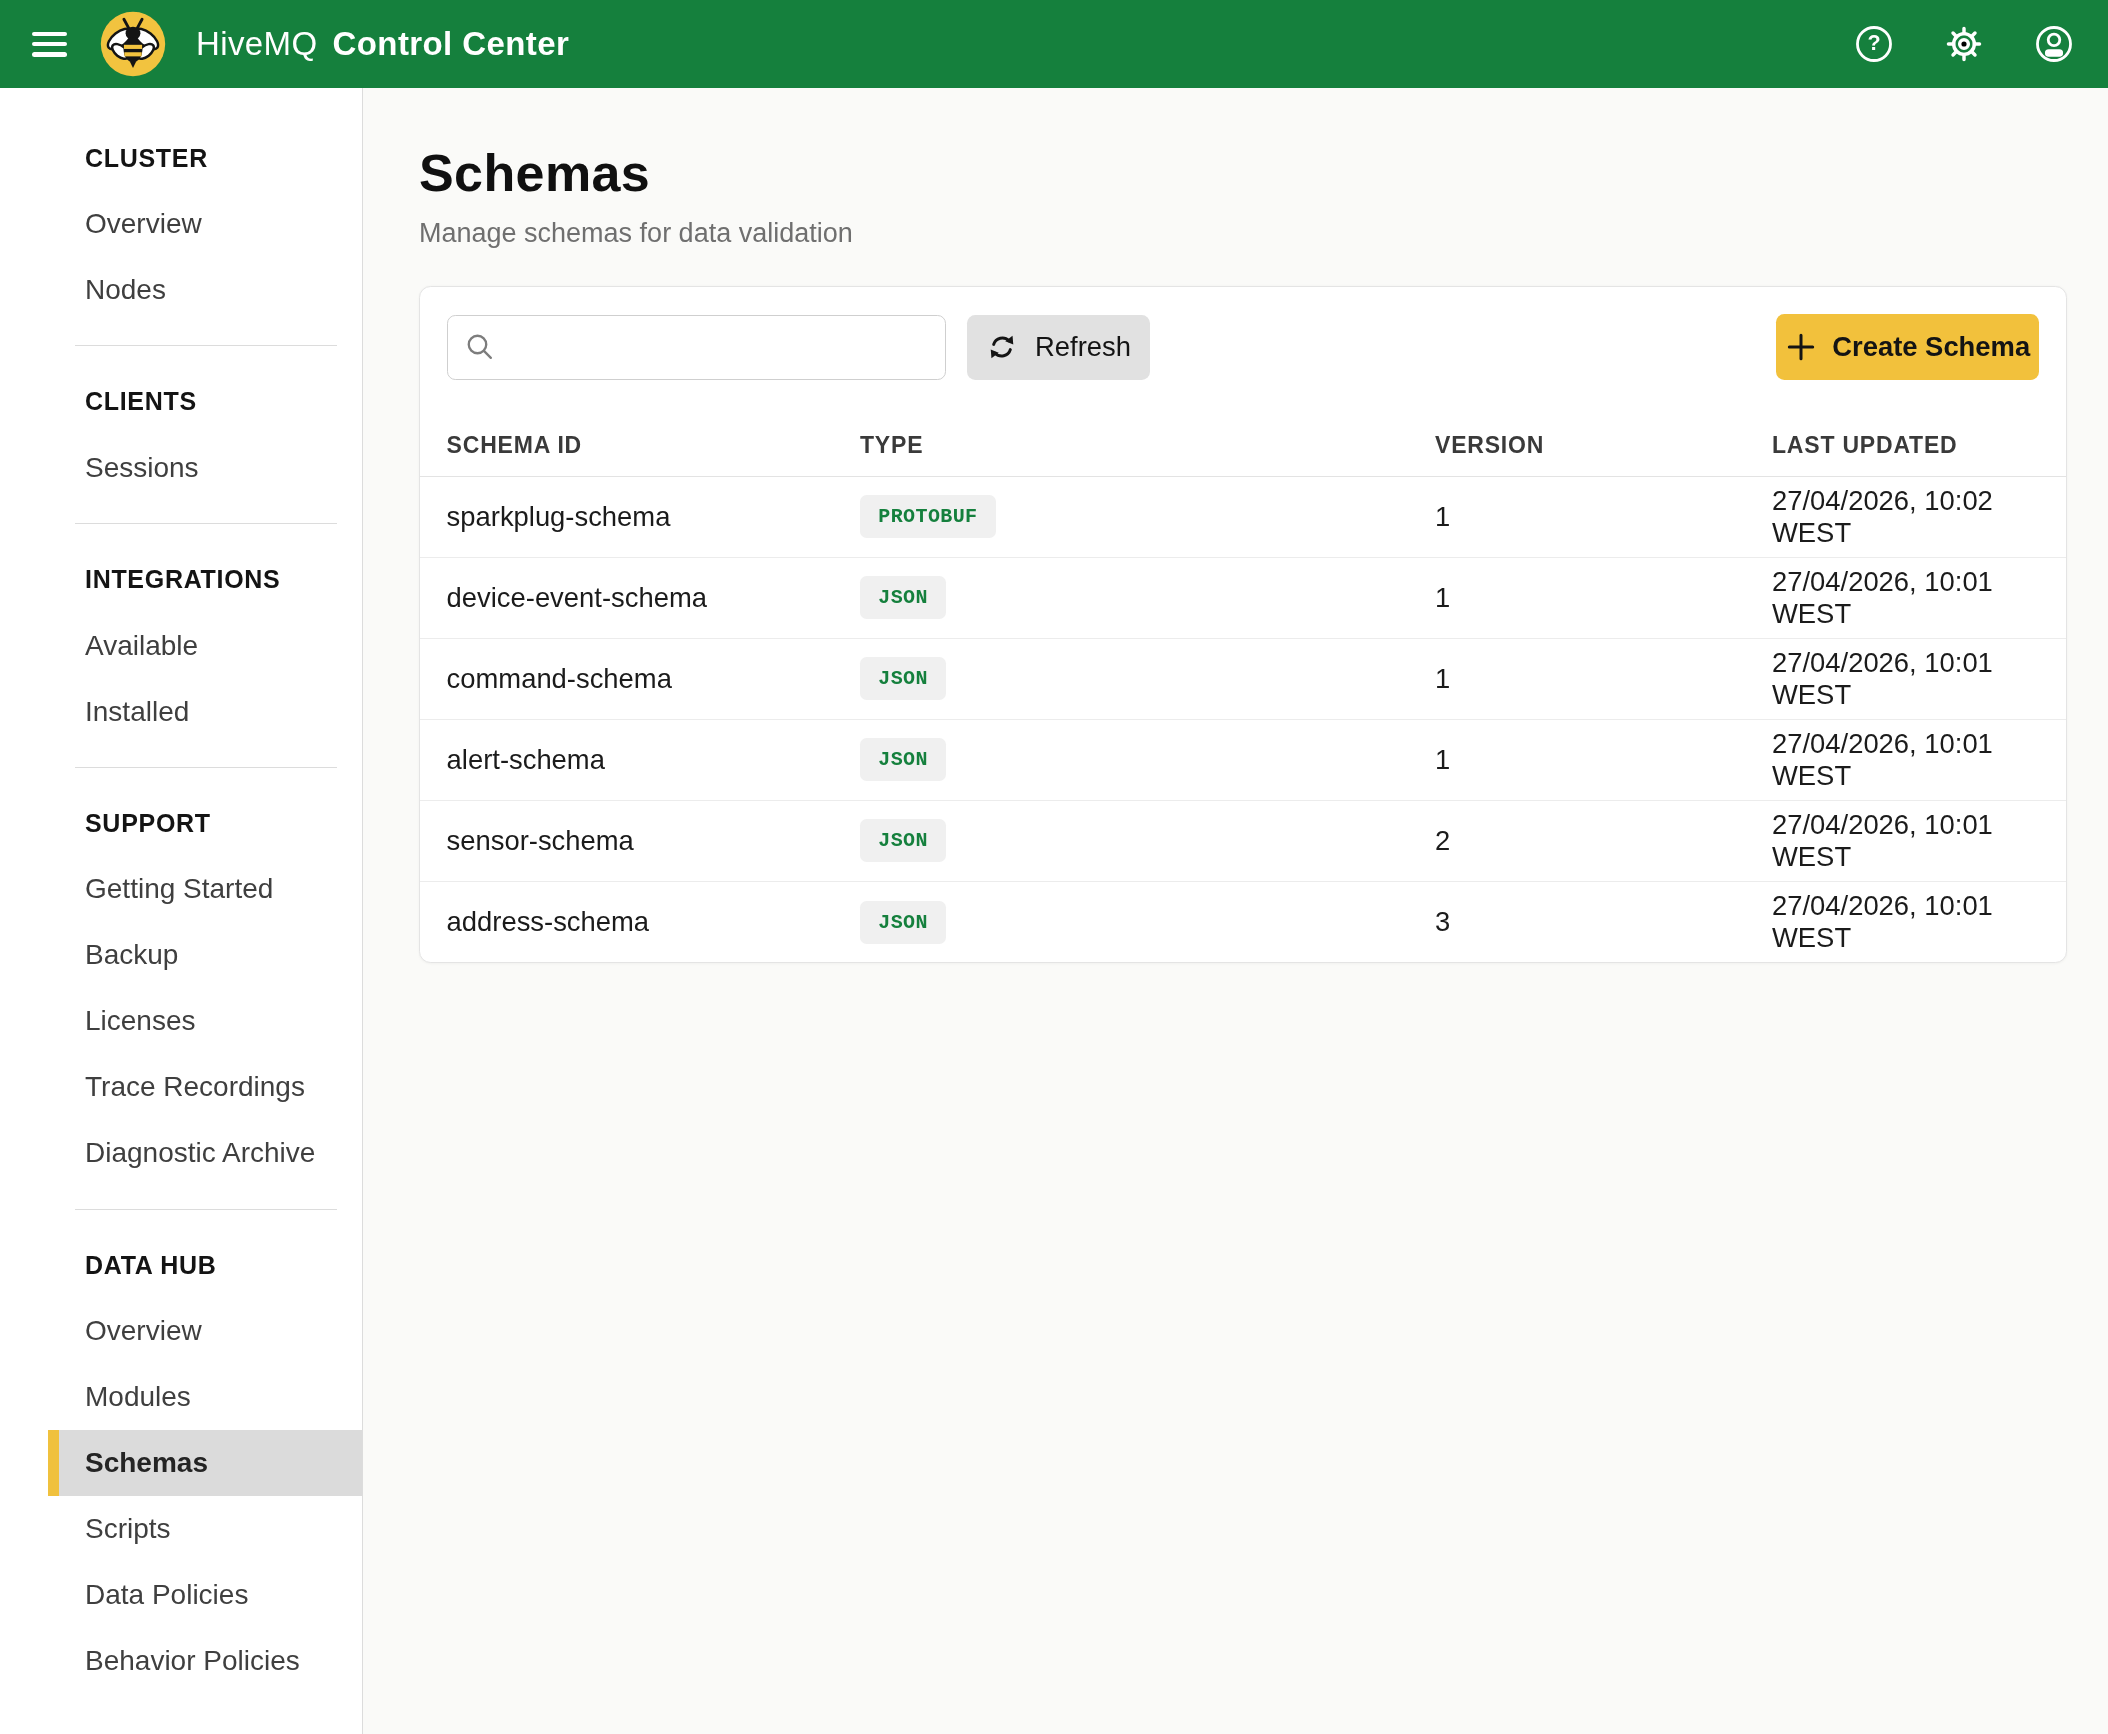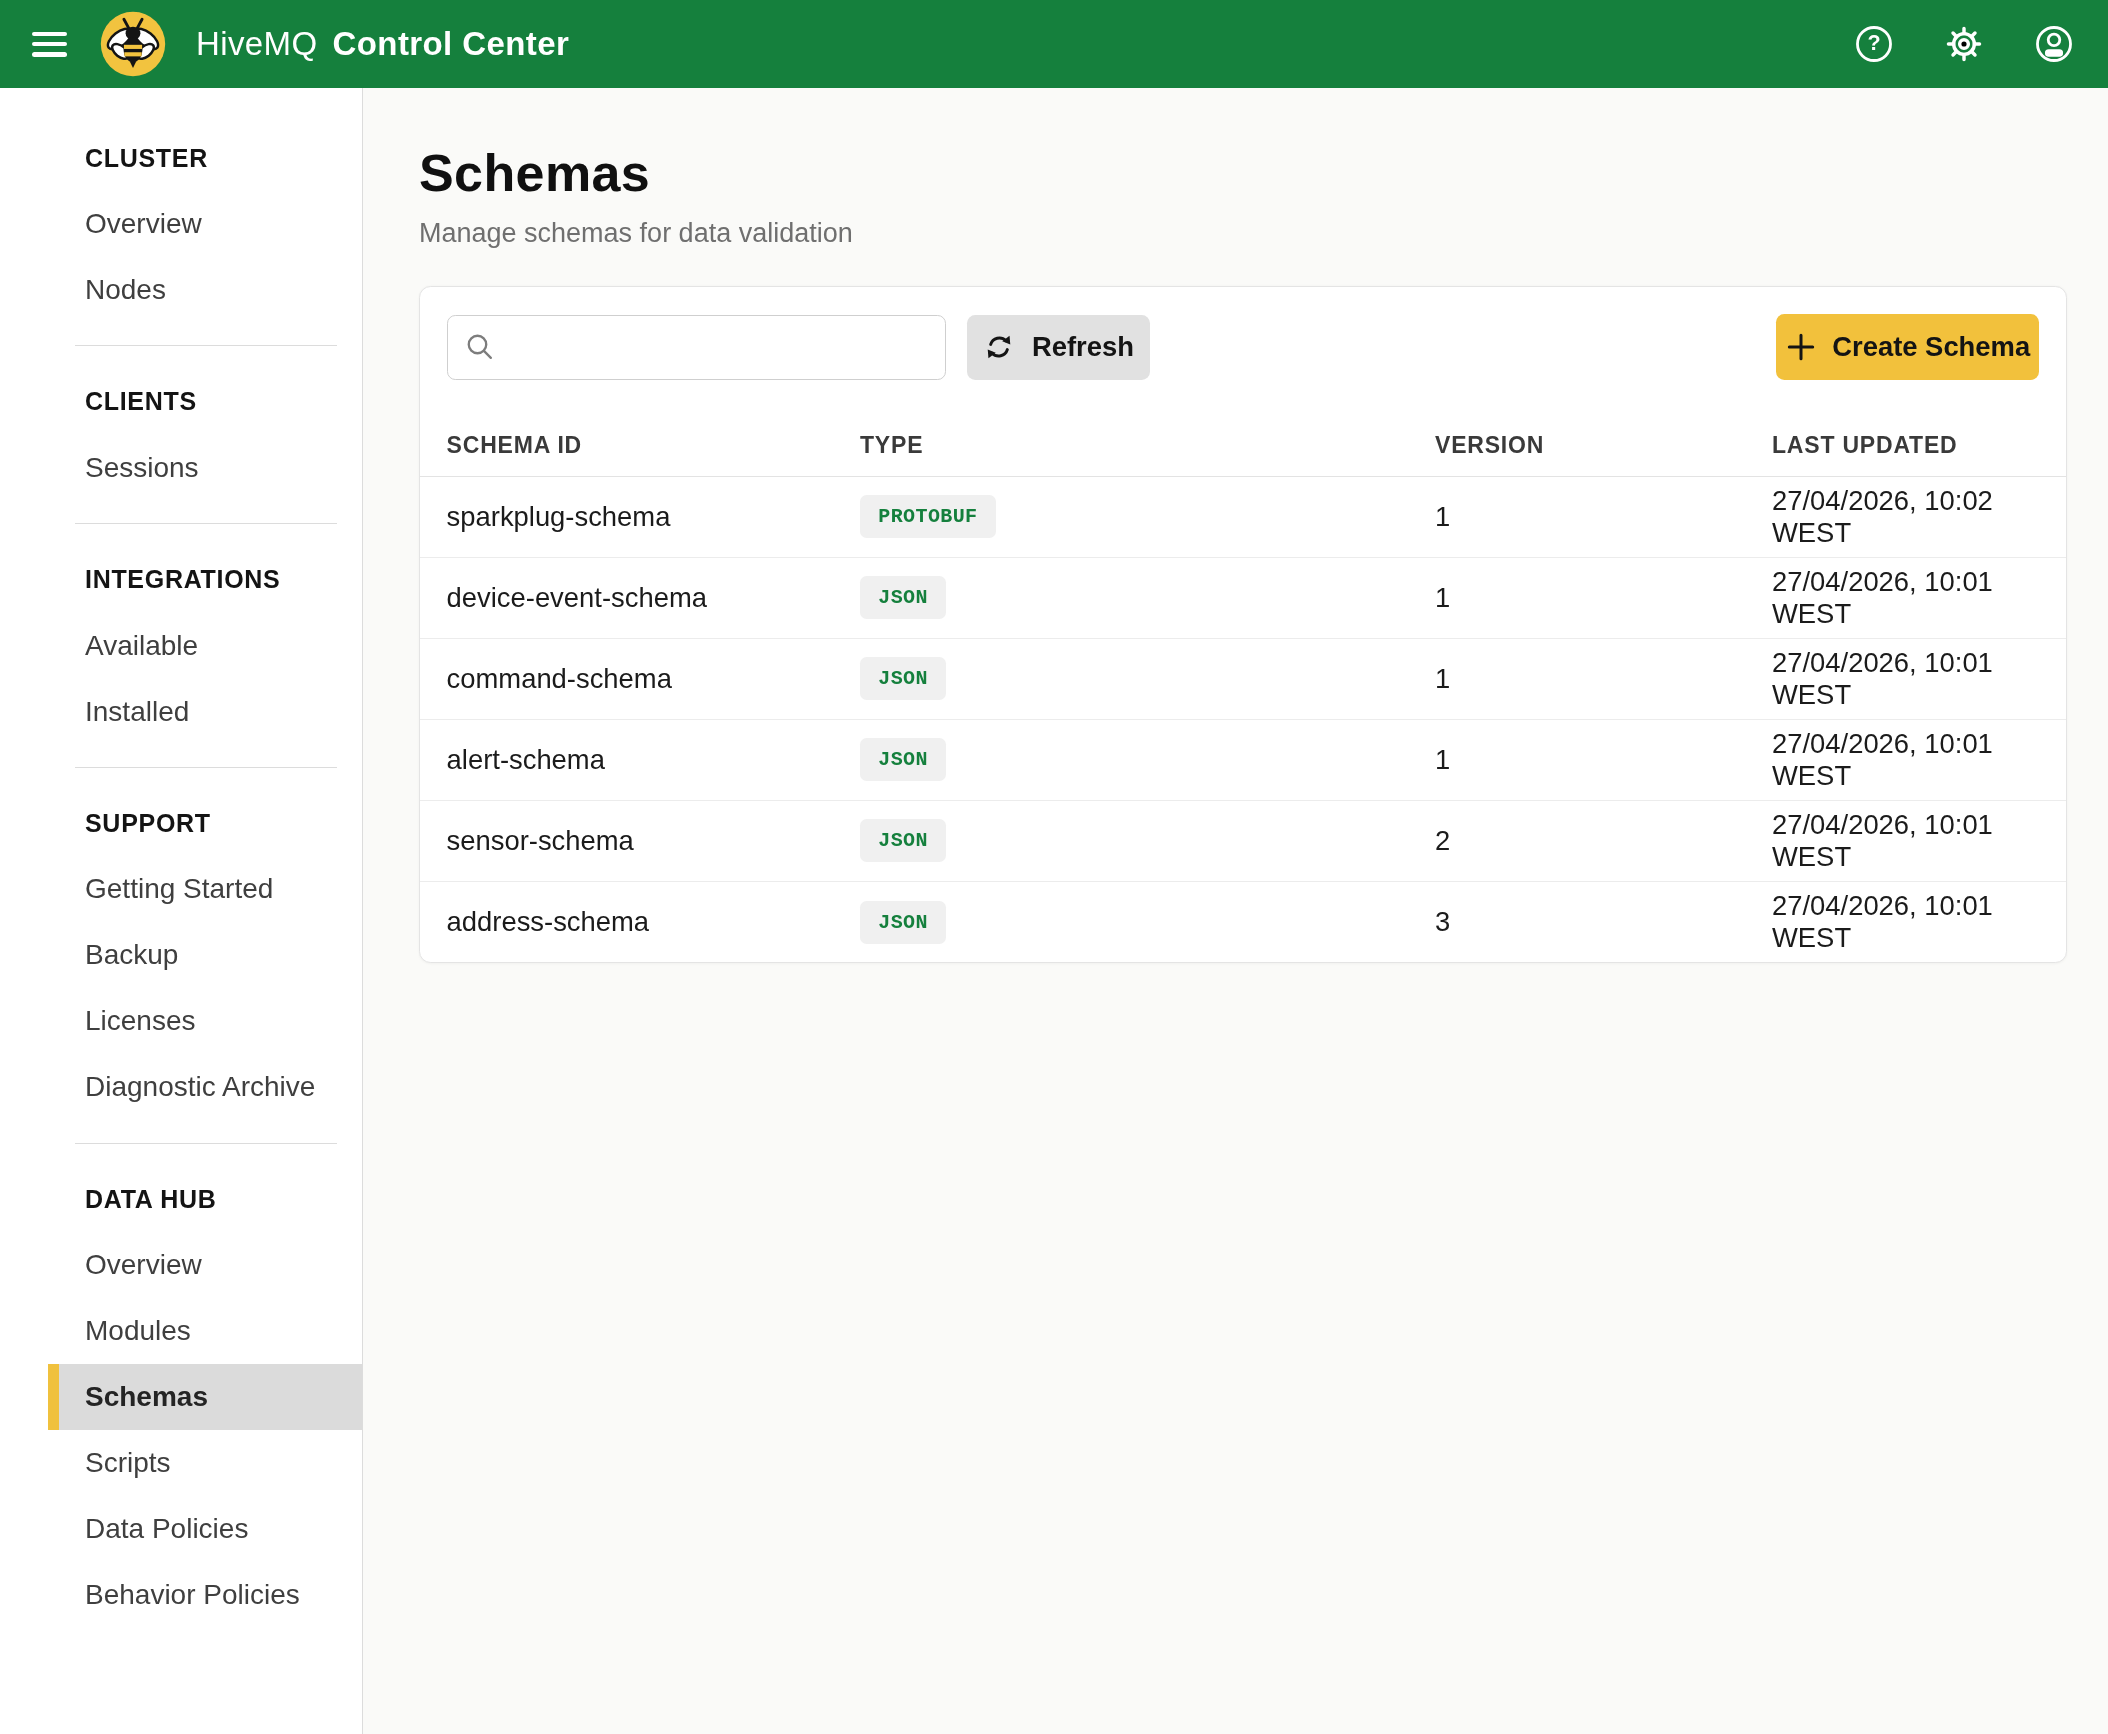--- a/index.html
+++ b/index.html
@@ -38,21 +38,21 @@
   .card { width:1648px; margin-top:37px; background:#fff; border:1.7px solid #e4e4e4; border-radius:11.6px;
     box-shadow:0 0.8px 2.5px rgba(0,0,0,0.04); overflow:hidden; }
   .toolbar { display:flex; align-items:center; margin:27.4px 26.6px 0 26.6px; }
   .searchbox { position:relative; width:499px; height:65px; }
   .searchbox input { width:100%; height:100%; border:1.7px solid #cfcfcf; border-radius:8.3px;
     padding:0 20px 0 60px; font-size:27.4px; font-family:"Liberation Sans", sans-serif; color:#1b1b1b; outline:none; background:#fff; }
   .search-icon { position:absolute; left:18.3px; top:17.4px; width:30px; height:30px; pointer-events:none; }
   .btn { display:flex; align-items:center; justify-content:center; gap:16.6px; height:65px;
     border:none; border-radius:8.3px; font-size:27.4px; font-family:"Liberation Sans", sans-serif;
     color:#141414; cursor:pointer; }
-  .btn-refresh { background:#e1e1e1; width:183px; margin-left:21.6px;font-weight:bold; }
+  .btn-refresh { background:#e1e1e1; width:183px; margin-left:21.6px; }
   .btn-create { background:#f2c13c; width:263px; height:66px; margin-left:auto; font-weight:bold; }
   .btn svg { flex:0 0 auto; }
 
   
   table { width:100%; border-collapse:collapse; table-layout:fixed; margin-top:35px; }
   col.c1{width:440px;} col.c2{width:575px;} col.c3{width:337px;} col.c4{width:296px;}
   thead th { height:61px; text-align:left; vertical-align:middle; font-size:23px; font-weight:bold;
     color:#3a3a3a; letter-spacing:0.8px; border-bottom:1.7px solid #e3e3e3; }
   th:first-child, td:first-child { padding-left:26.6px; }
   tbody td { height:81px; vertical-align:middle; font-size:27.4px; color:#1b1b1b; border-top:1.7px solid #ececec; }
@@ -124,20 +124,21 @@
 
     <div class="side-heading">INTEGRATIONS</div>
     <div class="side-item">Available</div>
     <div class="side-item">Installed</div>
     <div class="side-divider"></div>
 
     <div class="side-heading">SUPPORT</div>
     <div class="side-item">Getting Started</div>
     <div class="side-item">Backup</div>
     <div class="side-item">Licenses</div>
+    <div class="side-item">Trace Recordings</div>
     <div class="side-item">Diagnostic Archive</div>
     <div class="side-divider"></div>
 
     <div class="side-heading">DATA HUB</div>
     <div class="side-item">Overview</div>
     <div class="side-item">Modules</div>
     <div class="side-item sel">Schemas</div>
     <div class="side-item">Scripts</div>
     <div class="side-item">Data Policies</div>
     <div class="side-item">Behavior Policies</div>

